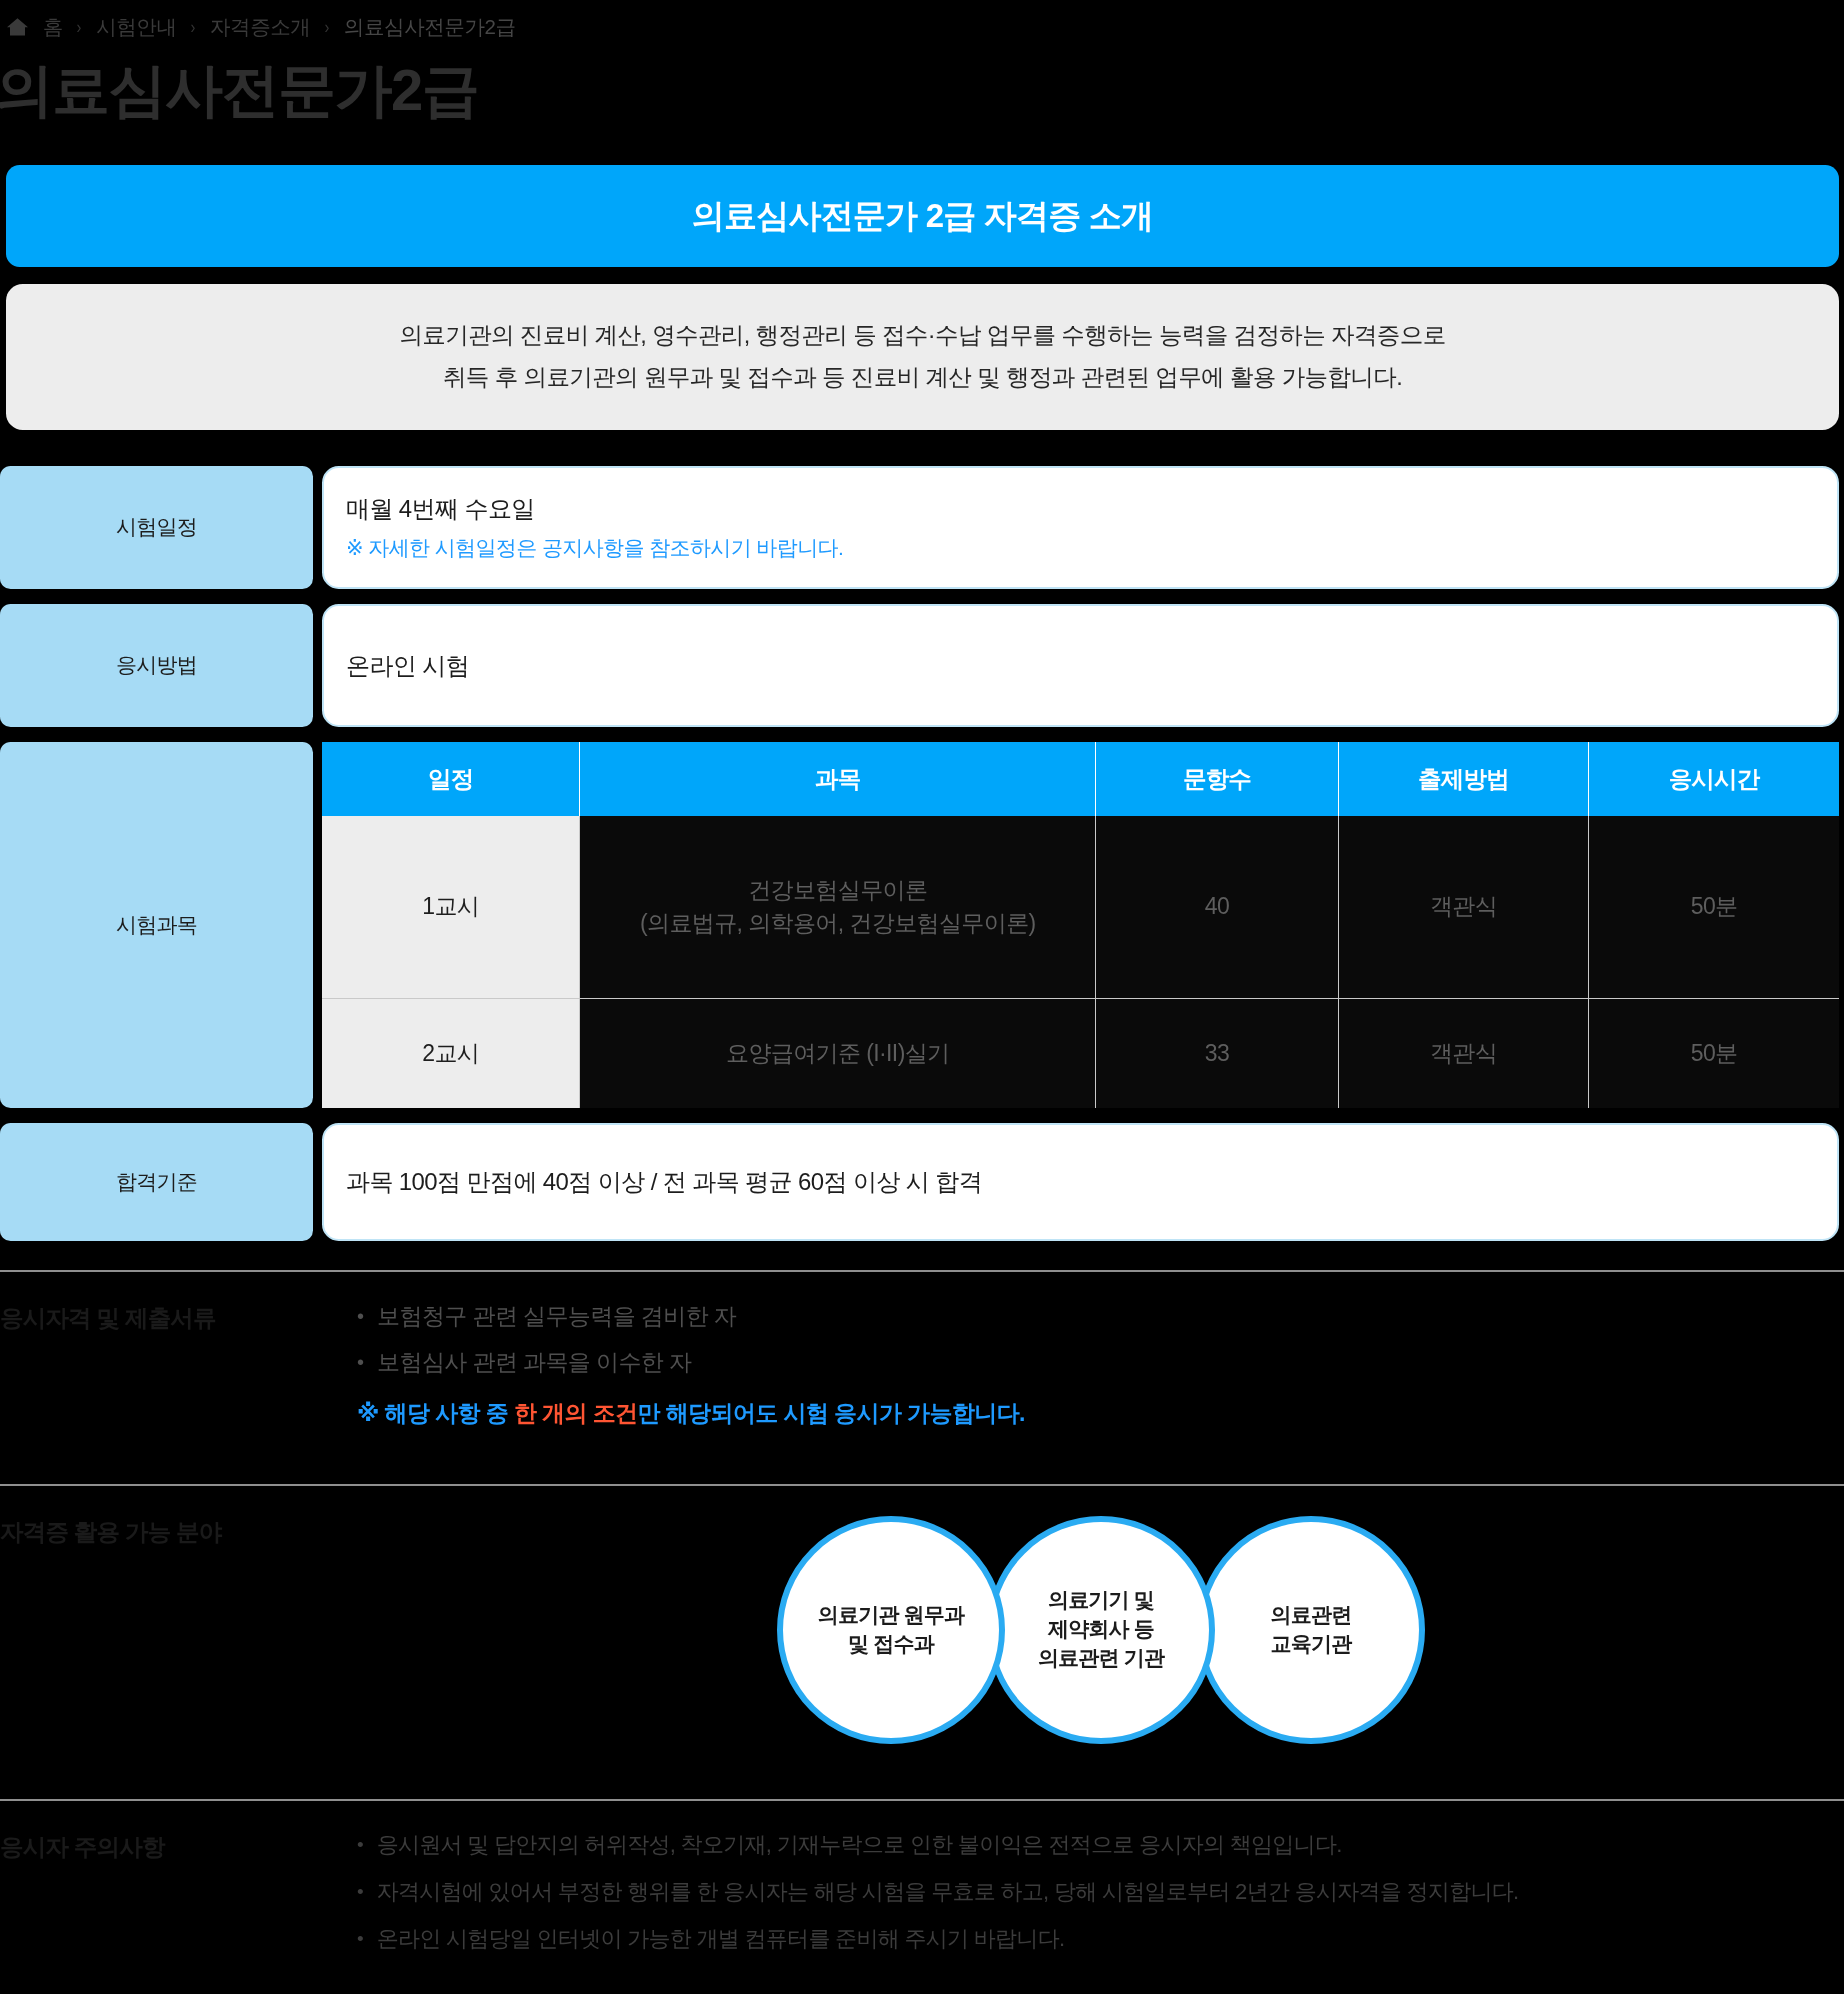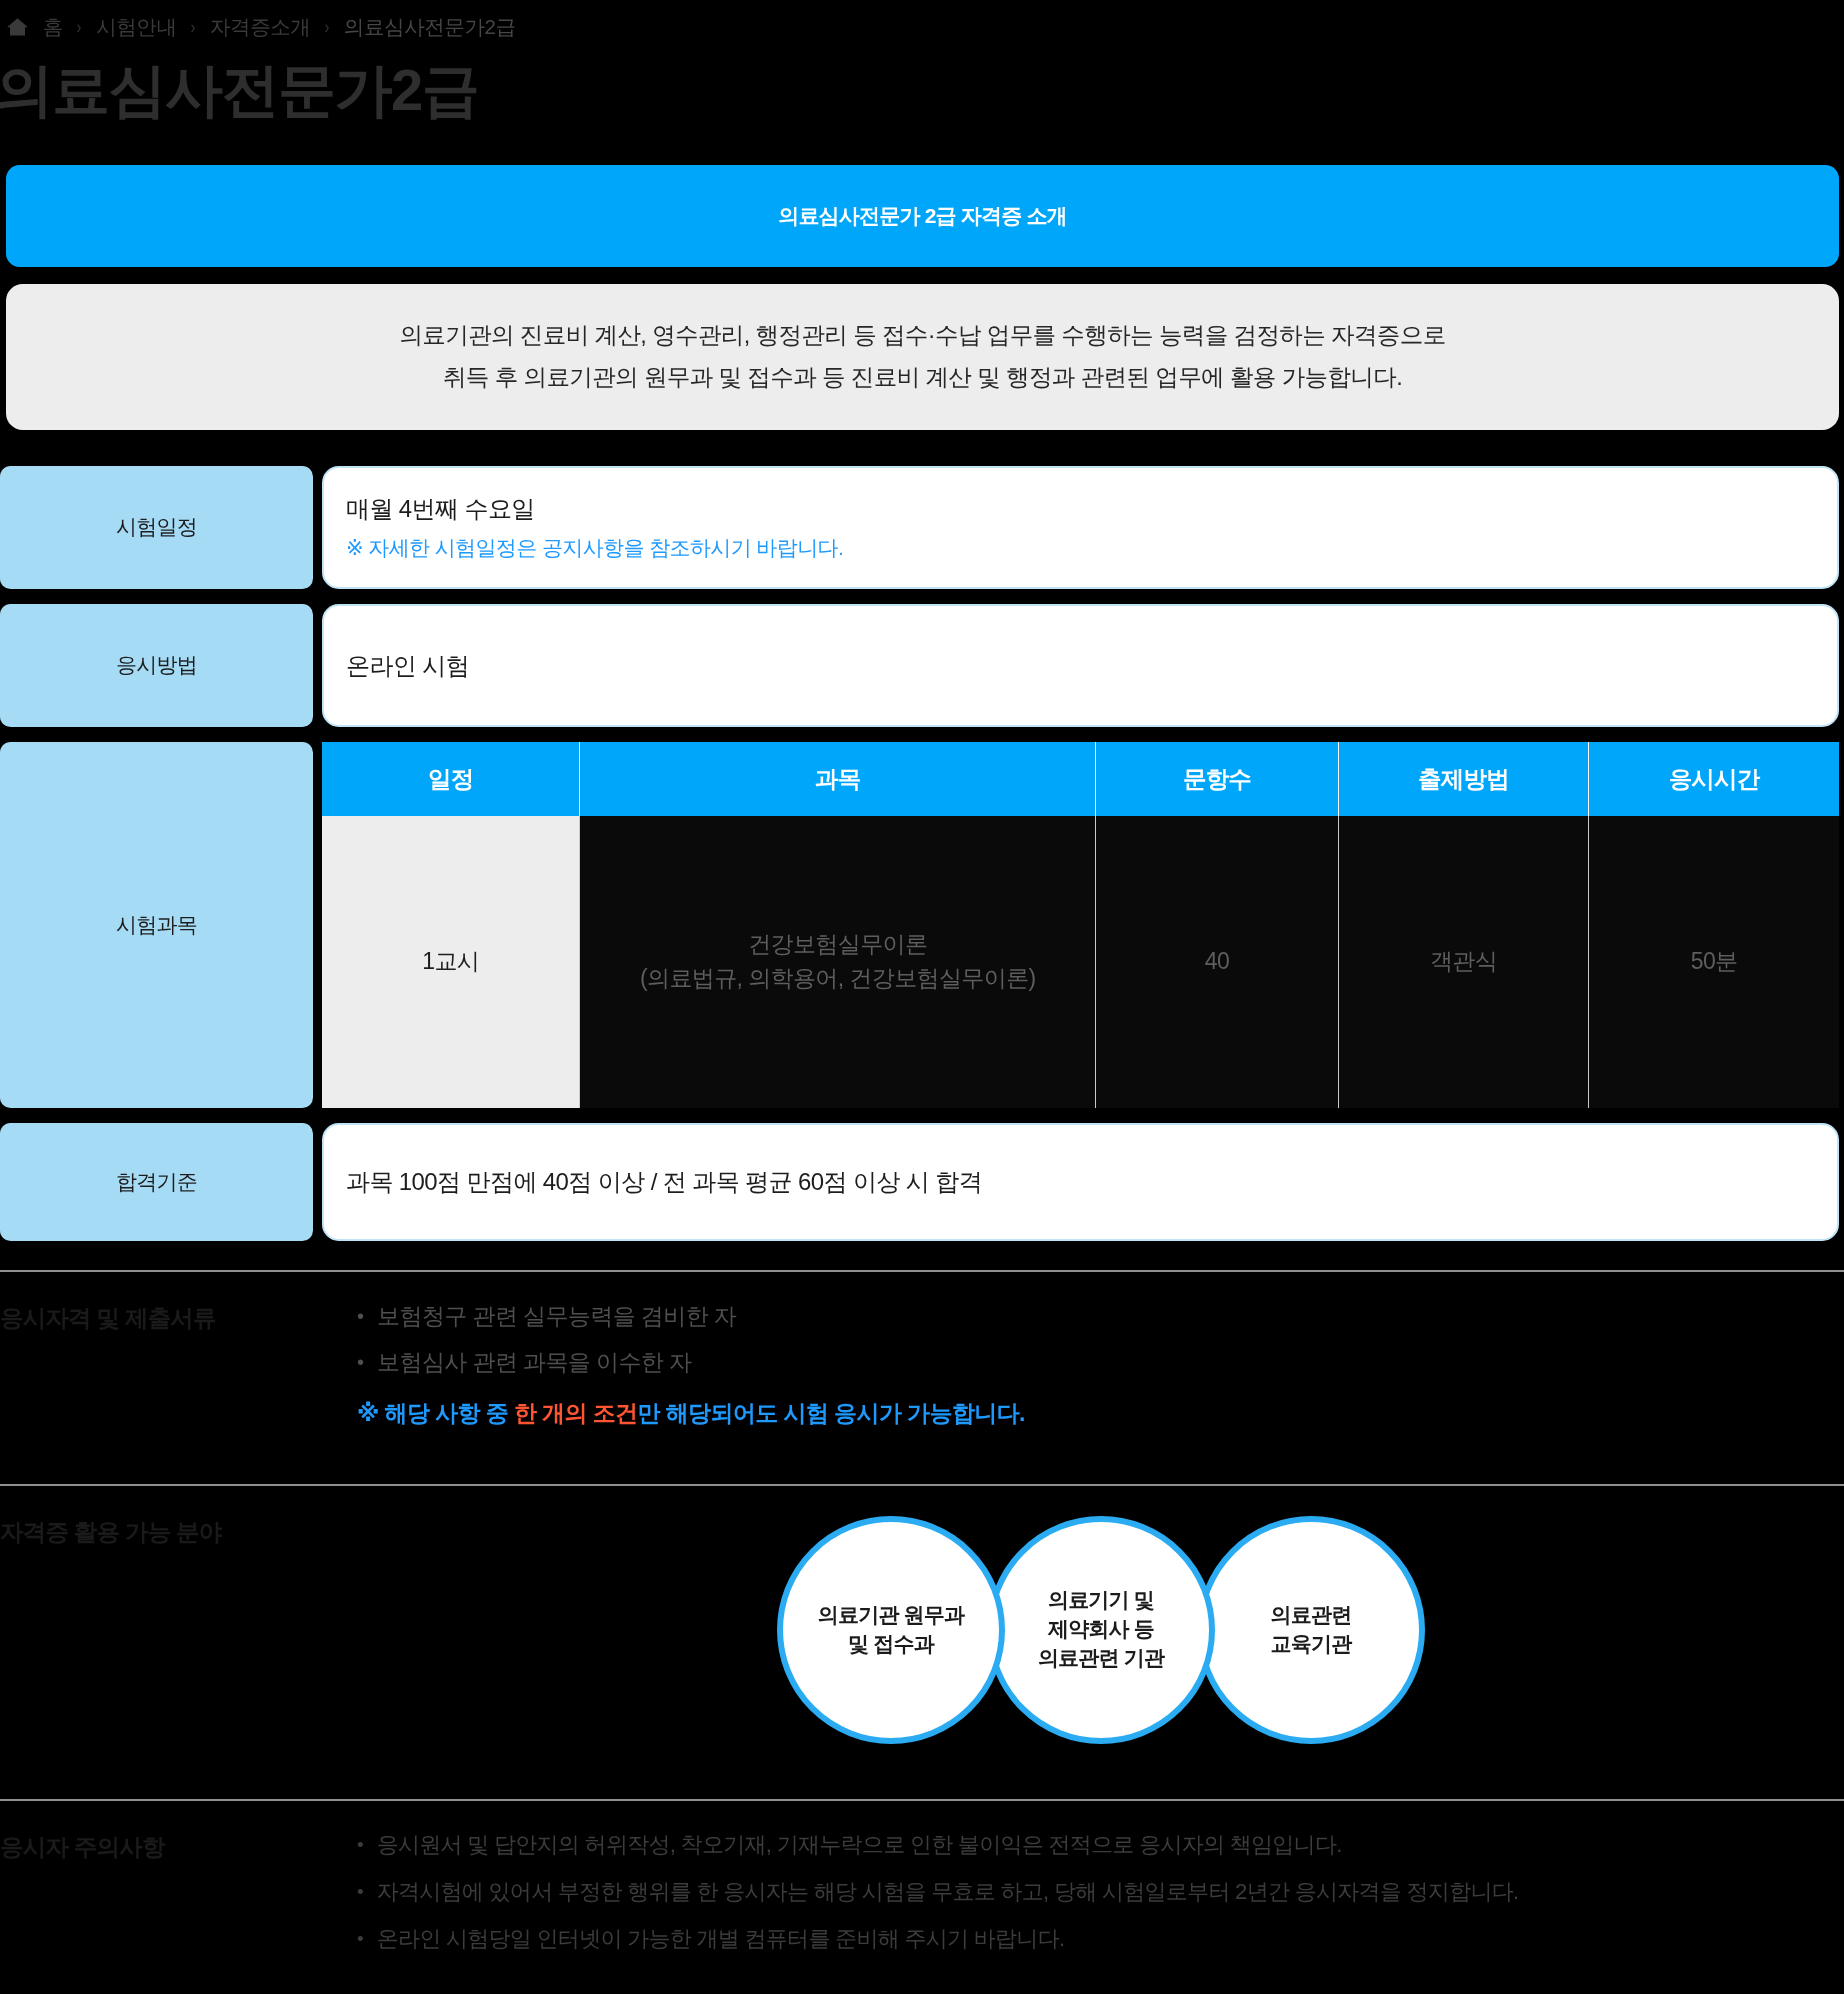--- a/index.html
+++ b/index.html
@@ -62,21 +62,21 @@
   .banner {
     margin: 46px 6px 0 6px;
     height: 102px;
     background: #00a6fa;
     border-radius: 13.7px;
     display: flex;
     align-items: center;
     justify-content: center;
   }
   .banner-text {
-    font-size: 21px;
+    font-size: 33px;
     font-weight: 700;
     color: #ffffff;
     letter-spacing: -0.8px;
   }
 
   
   .desc-box {
     margin: 16.7px 6px 0 6px;
     min-height: 146px;
     background: #ededed;
@@ -360,20 +360,29 @@
             <tr>
               <td class="period-cell">1교시</td>
               <td>
                 <div>건강보험실무이론</div>
                 <div>(의료법규, 의학용어, 건강보험실무이론)</div>
               </td>
               <td>40</td>
               <td>객관식</td>
               <td>50분</td>
             </tr>
+            <tr>
+              <td class="period-cell">2교시</td>
+              <td>
+                <div>요양급여기준 (I·II)실기</div>
+              </td>
+              <td>33</td>
+              <td>객관식</td>
+              <td>50분</td>
+            </tr>
           </tbody>
         </table>
       </div>
     </div>
 
     <div class="info-row row-pass">
       <div class="info-label">합격기준</div>
       <div class="info-content">
         <div class="content-main">과목 100점 만점에 40점 이상 / 전 과목 평균 60점 이상 시 합격</div>
       </div>

